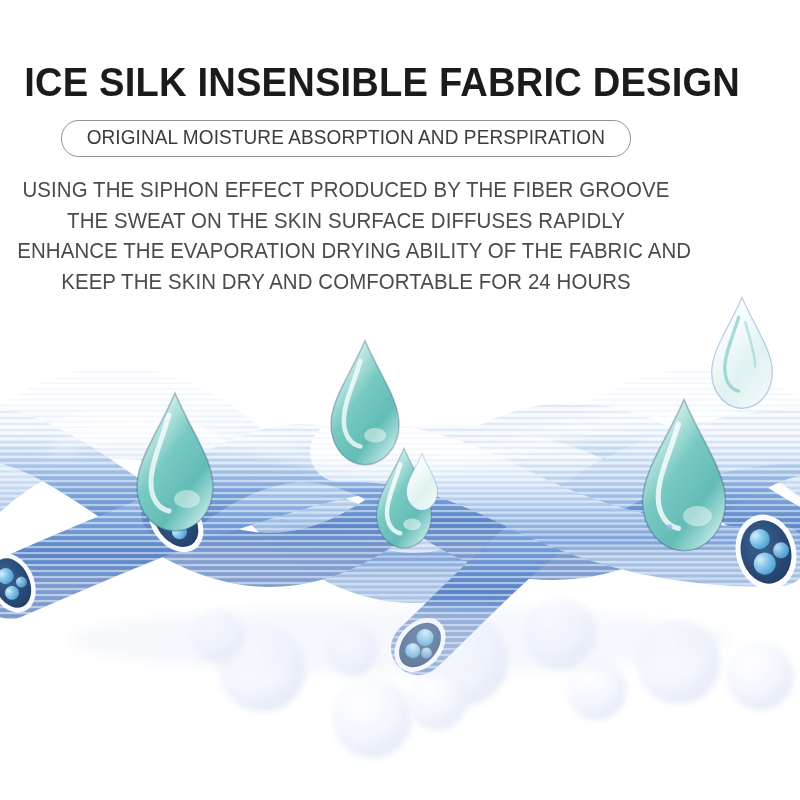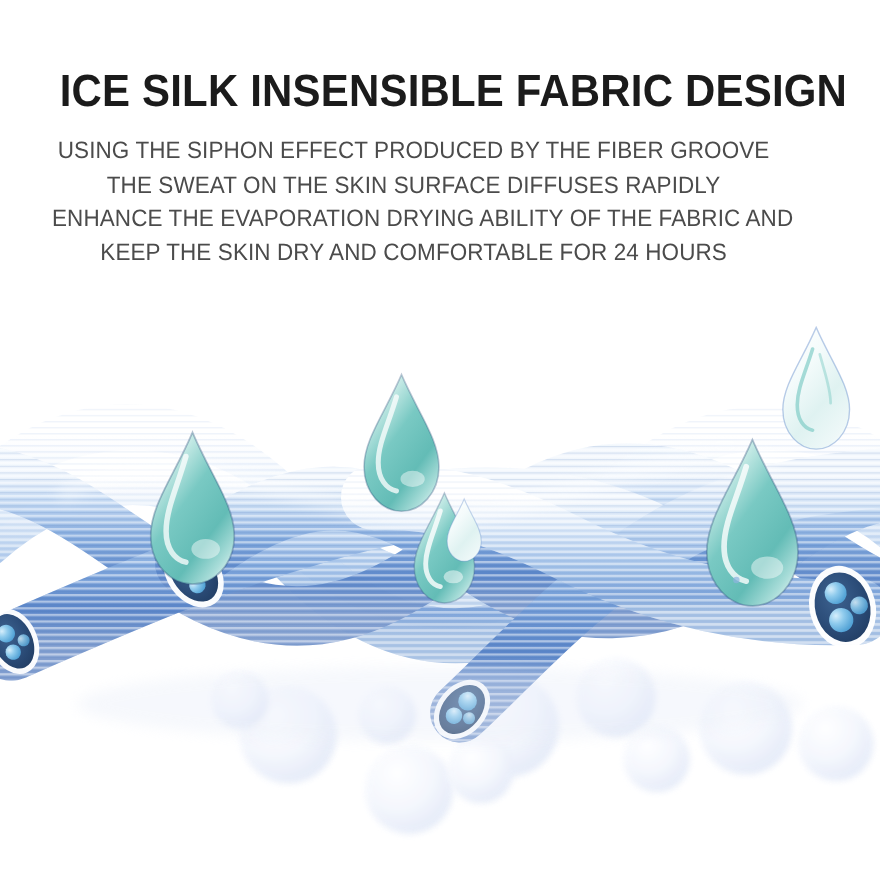--- a/index.html
+++ b/index.html
@@ -17,21 +17,20 @@
     font-family: "Liberation Sans", "DejaVu Sans", sans-serif;
   }
 
   
   .text-zone {
     position: absolute;
     left: 0; top: 0;
     width: 692px;
     z-index: 40;
     text-align: center;
-    padding-left: 30px;
   }
   .headline {
     margin: 0;
     padding-top: 60px;
     font-size: 41px;
     line-height: 1.08;
     font-weight: 700;
     letter-spacing: 0.2px;
     color: #1b1b1b;
     transform: scaleX(0.93);
@@ -282,20 +281,23 @@
 
         <ellipse cx="400" cy="640" rx="330" ry="34" fill="#e6ecf8" opacity="0.35" filter="url(#softer)"></ellipse>
       </g>
     </svg>
   </div>
 
   <div class="text-zone">
 
     <h1 class="headline">ICE SILK INSENSIBLE FABRIC DESIGN</h1>
 
+    <div class="pill-wrap">
+      <span class="pill">ORIGINAL MOISTURE ABSORPTION AND PERSPIRATION</span>
+    </div>
 
     <p class="body-copy">
       <span class="ln">USING THE SIPHON EFFECT PRODUCED BY THE FIBER GROOVE</span>
       <span class="ln">THE SWEAT ON THE SKIN SURFACE DIFFUSES RAPIDLY</span>
       <span class="ln">ENHANCE THE EVAPORATION DRYING ABILITY OF THE FABRIC AND</span>
       <span class="ln">KEEP THE SKIN DRY AND COMFORTABLE FOR 24 HOURS</span>
     </p>
   </div>
 
 </div>

